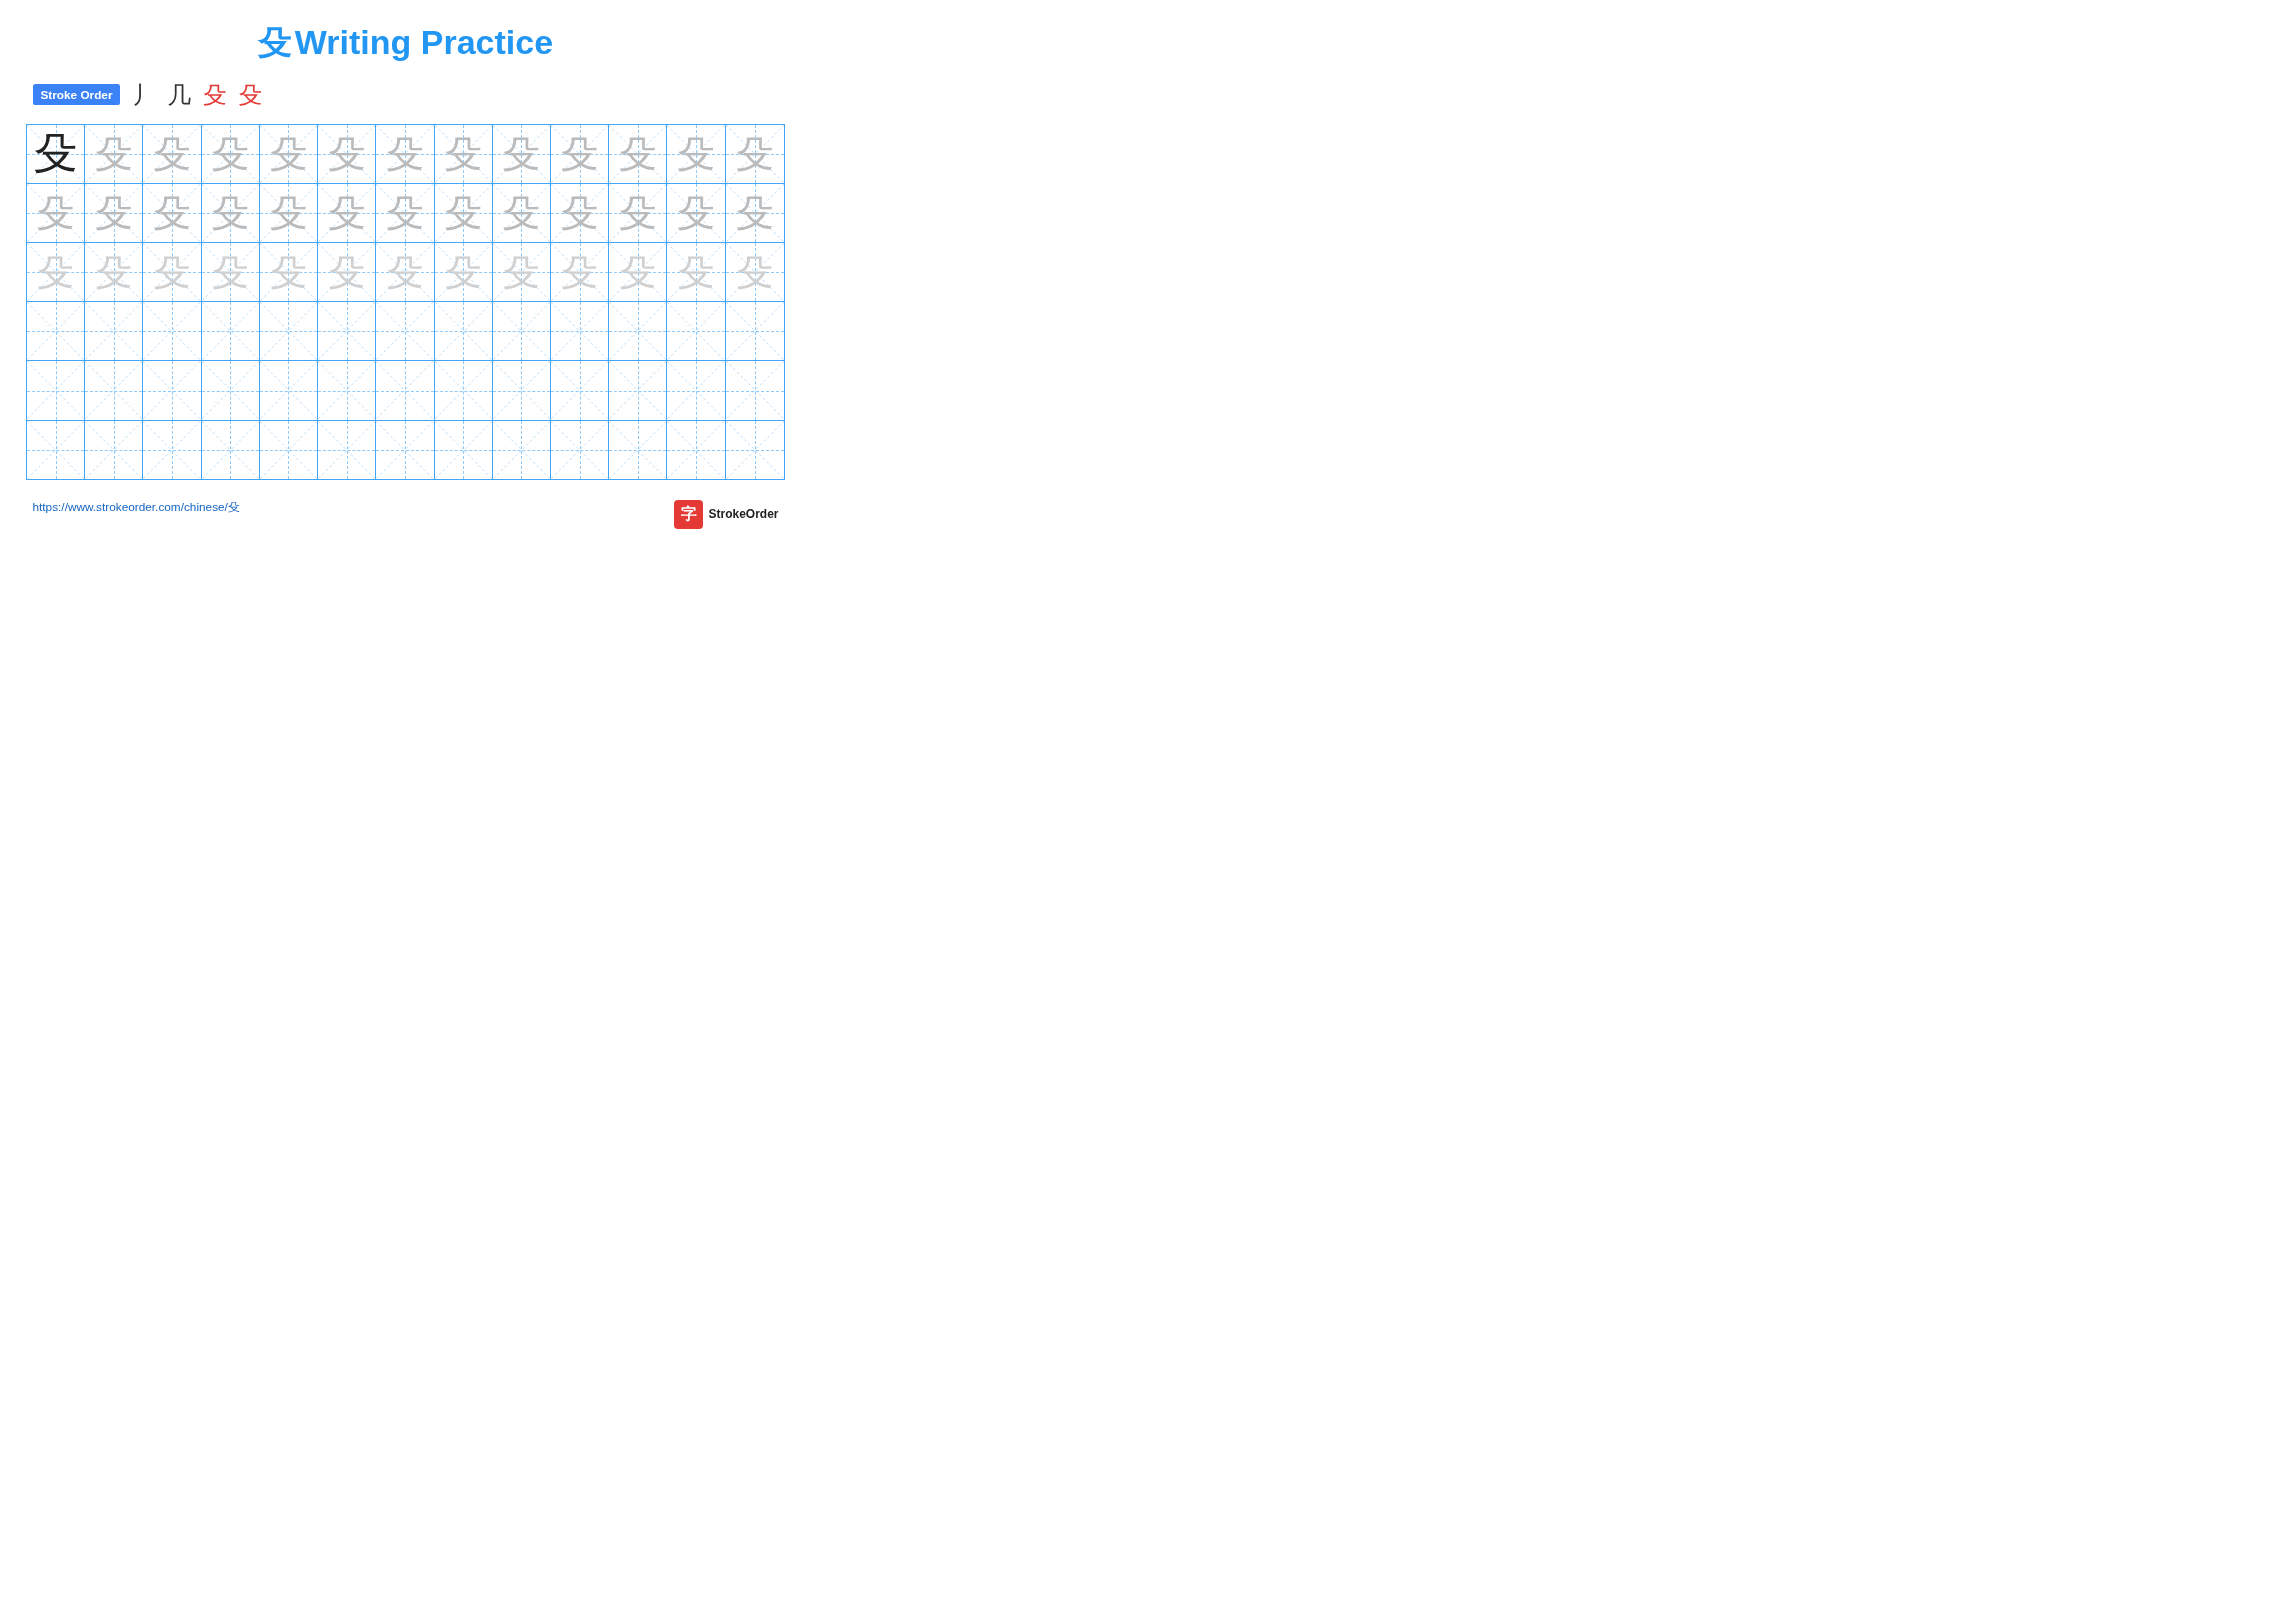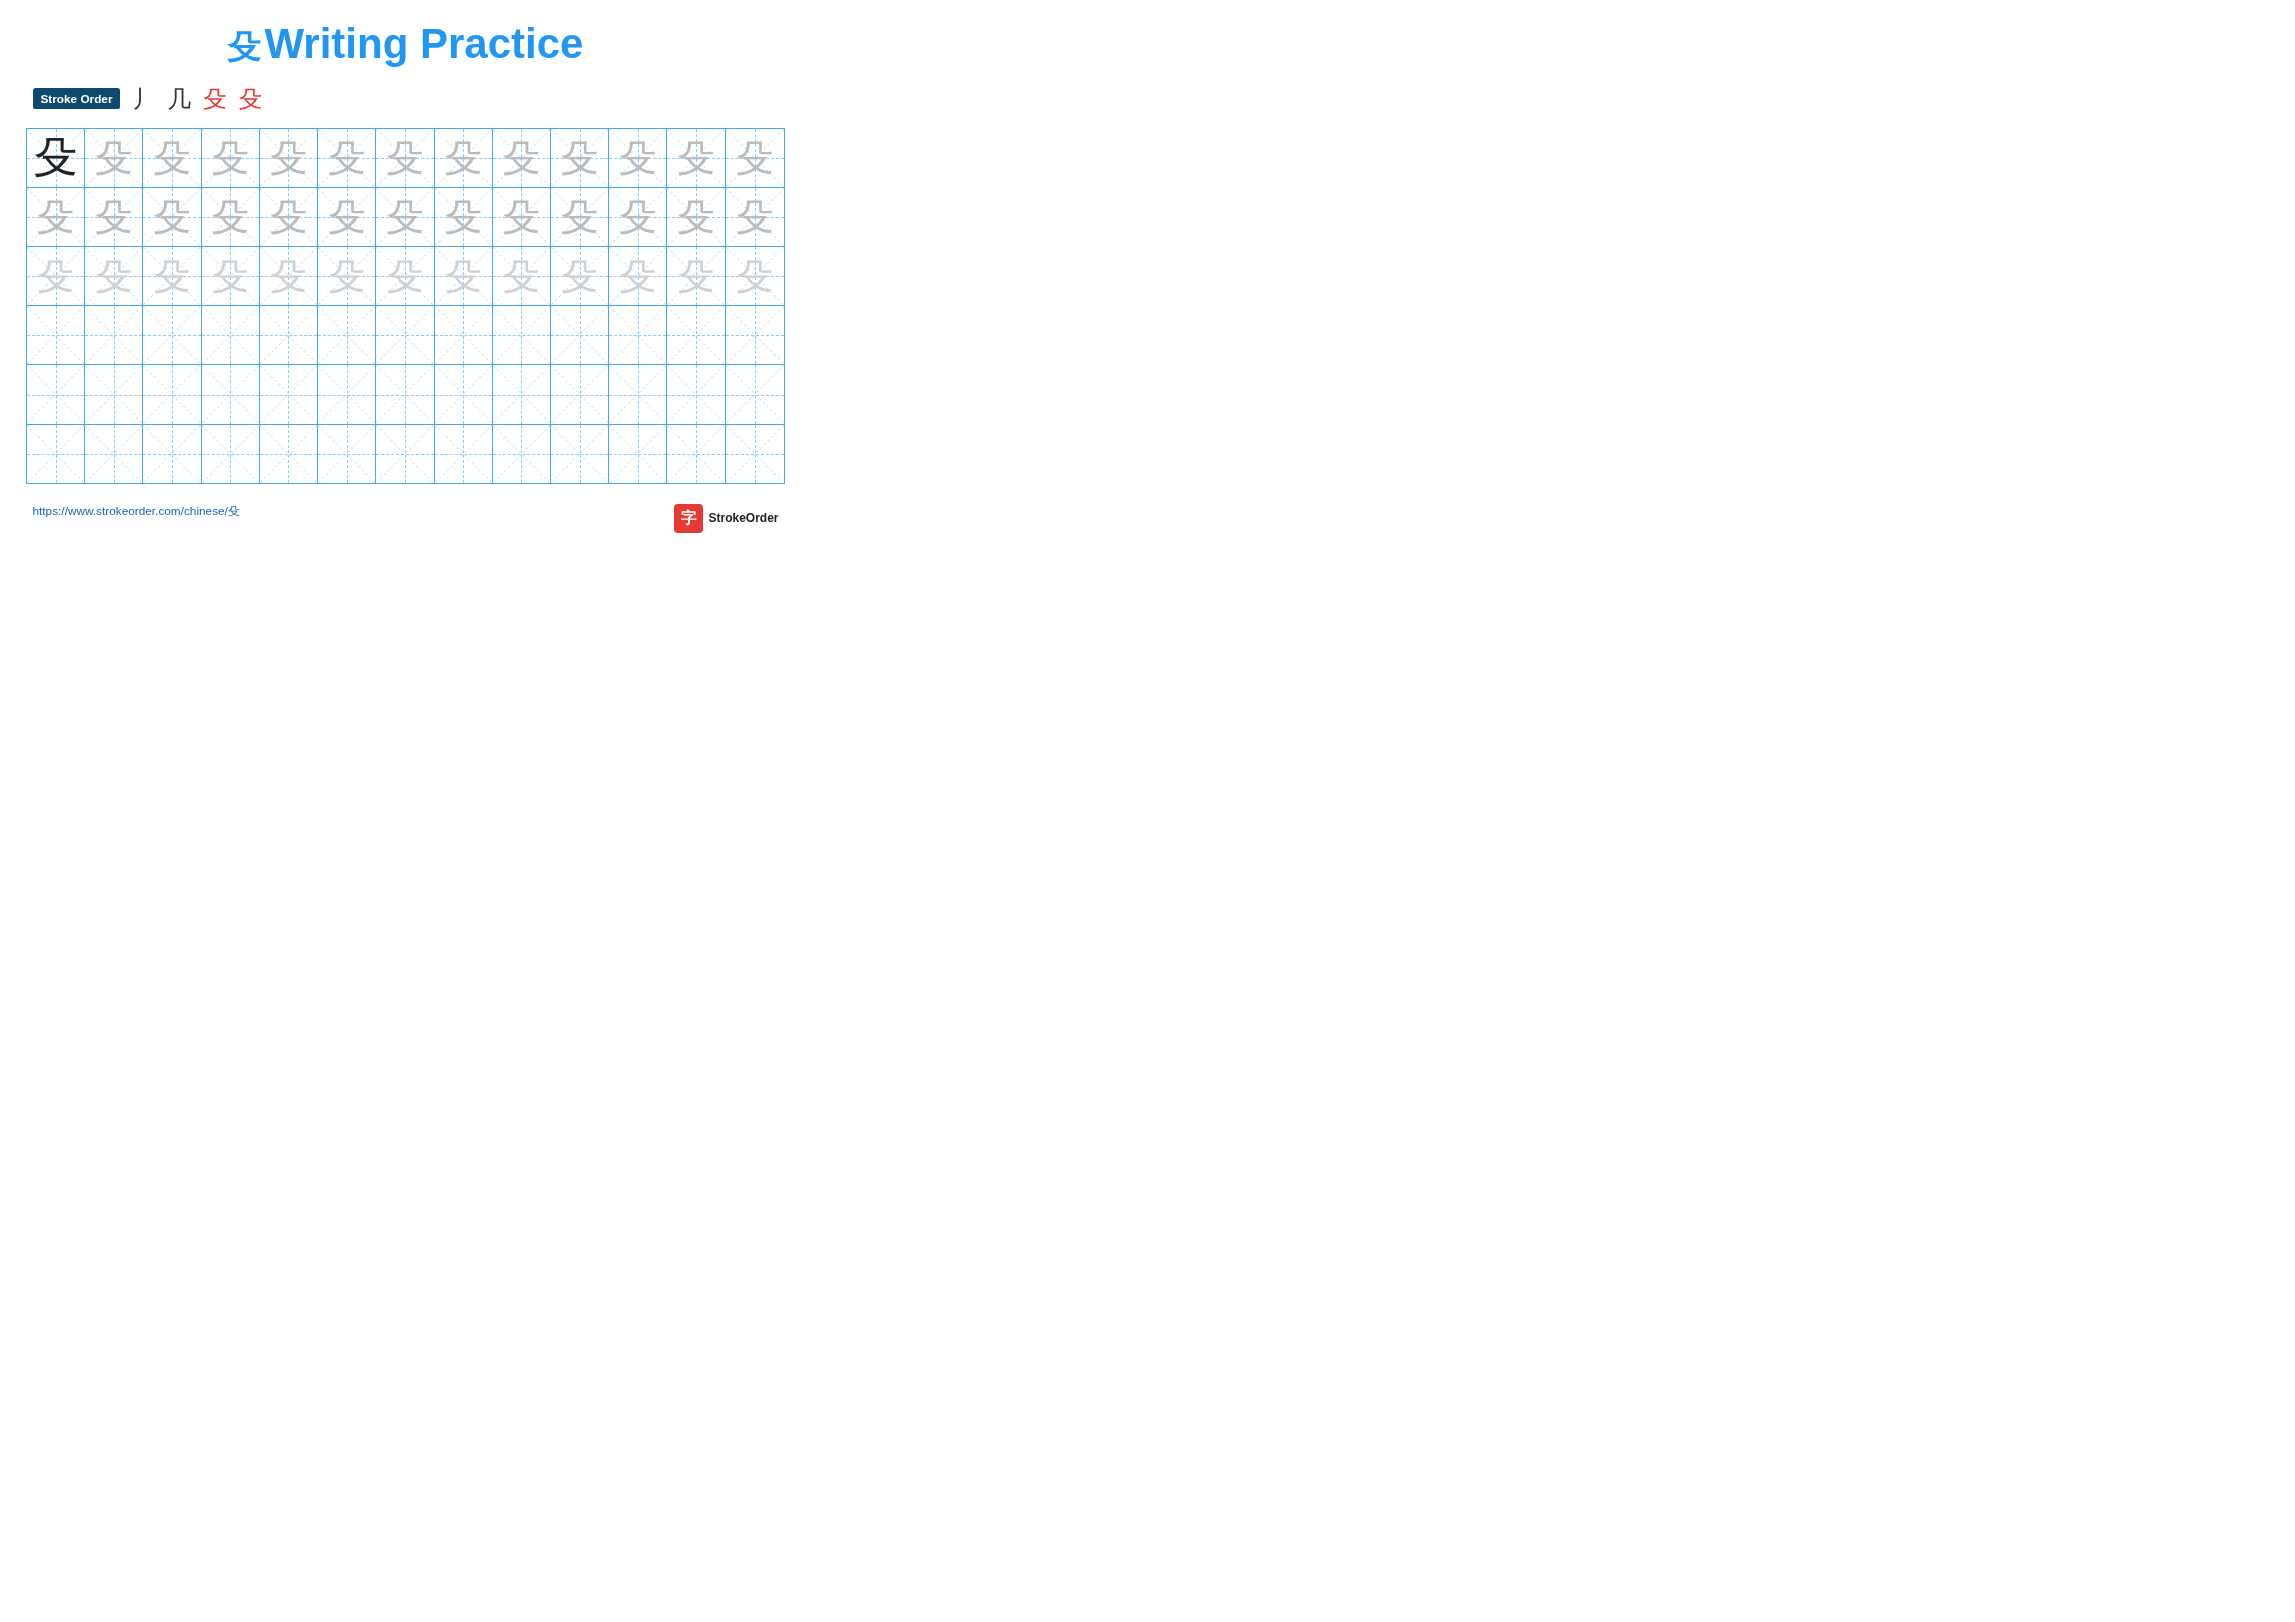--- a/index.html
+++ b/index.html
@@ -17,35 +17,35 @@
       margin-bottom: 13px;
     }
 
     .title-char {
       font-size: 34px;
       color: #2196F3;
       font-weight: bold;
     }
 
     .title-text {
-      font-size: 42px;
+      font-size: 34px;
       color: #2196F3;
       font-weight: bold;
     }
 
     .stroke-order-area {
       display: flex;
       align-items: center;
       gap: 11.8px;
       margin-bottom: 13px;
       margin-left: 6.5px;
     }
 
     .stroke-order-badge {
-      background: #0c4a6e;
+      background: #3b82f6;
       color: white;
       font-size: 11.8px;
       font-weight: bold;
       padding: 3.3px 7.9px;
       border-radius: 2.6px;
     }
 
     .stroke-step {
       font-size: 23.6px;
       color: #333;

